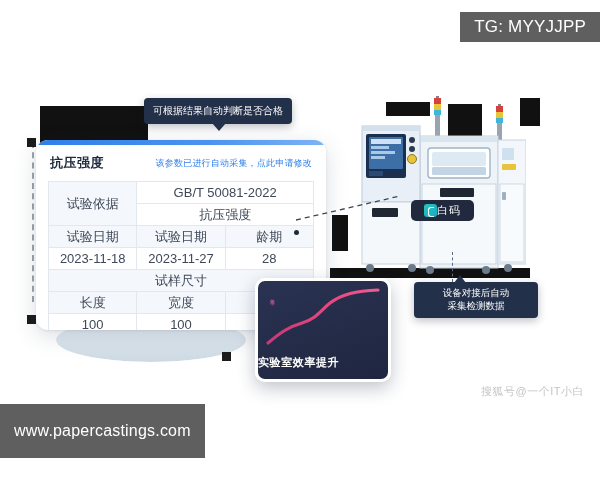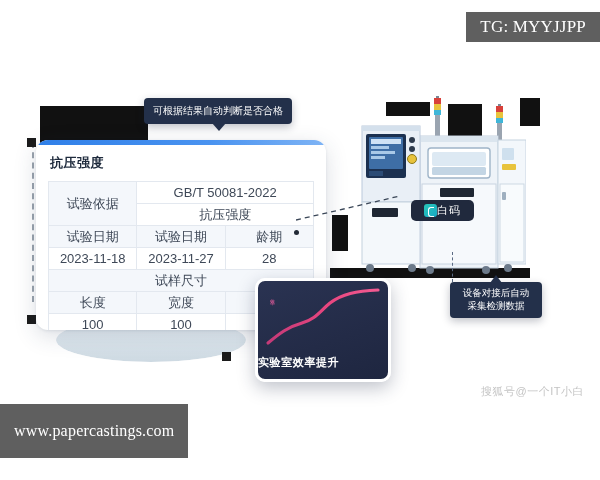--- a/index.html
+++ b/index.html
@@ -24,21 +24,20 @@
   
   .wm-chip {
     position: absolute;
     background: #5f5f5f;
     color: #ffffff;
     display: flex;
     align-items: center;
     justify-content: center;
     letter-spacing: .2px;
     white-space: nowrap;
-    font-family: Liberation Serif, serif;
   }
   .wm-tg {
     right: 0;
     top: 12px;
     height: 30px;
     padding: 0 14px;
     font-size: 17px;
   }
   .wm-site {
     left: 0;
@@ -201,22 +200,21 @@
     border-right: 7px solid transparent;
     border-top: 8px solid #23304a;
   }
   .tip-collect {
     left: 414px;
     top: 282px;
     text-align: center;
     white-space: normal;
     width: 76px;
     font-size: 9.5px;
-    padding: 5px 8px;
-    margin-left: 36px;
+    padding: 5px 24px;
   }
   .tip-collect::after {
     left: 40px;
     top: -7px;
     border-left: 6px solid transparent;
     border-right: 6px solid transparent;
     border-bottom: 8px solid #23304a;
   }
 
   .leader-line {
@@ -406,20 +404,21 @@
 
   <div class="card-wrap">
     <div class="dashed-rail"></div>
     <div class="corner-mark cm-tl"></div>
     <div class="corner-mark cm-bl"></div>
 
     <div class="form-card">
       <div class="card-topbar"></div>
       <div class="card-head">
         <span class="card-title">抗压强度</span>
+        <span class="card-link">该参数已进行自动采集，点此申请修改</span>
       </div>
 
       <table class="spec">
         <tbody>
           <tr>
             <td class="lbl" rowspan="2">试验依据</td>
             <td class="val" colspan="2">GB/T 50081-2022</td>
           </tr>
           <tr>
             <td class="val" colspan="2">抗压强度</td>

